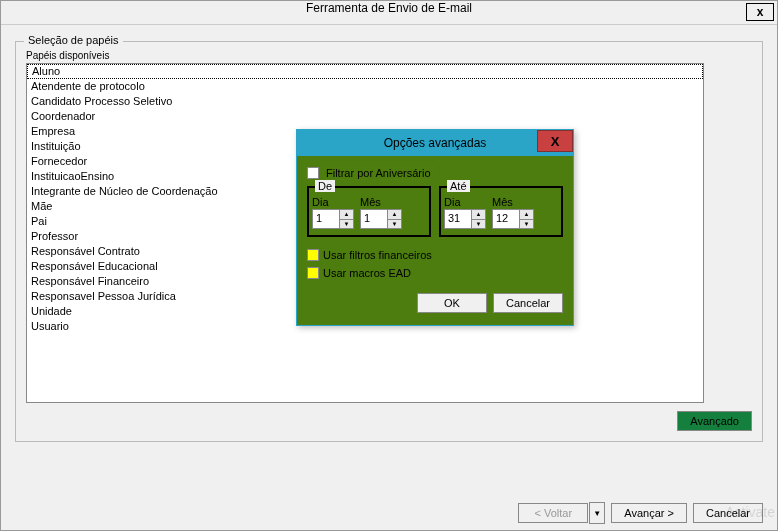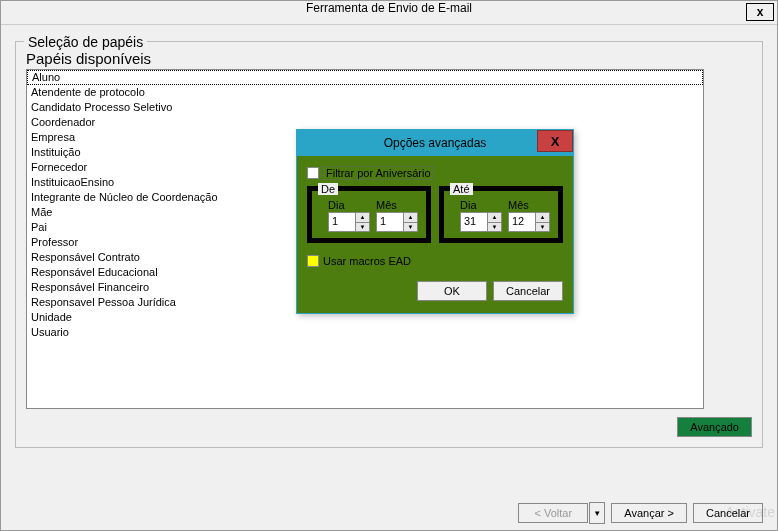--- a/index.html
+++ b/index.html
@@ -57,34 +57,34 @@
     padding: 8px 10px 10px 10px;
     position: relative;
     margin-top: 6px;
   }
   .fieldset-legend {
     position: absolute;
     top: -8px;
     left: 8px;
     background: #f0f0f0;
     padding: 0 4px;
-    font-size: 14px;
+    font-size: 11px;
   }
   .roles-container {
     display: flex;
     gap: 20px;
   }
   .roles-col {
     flex: 1;
     display: flex;
     flex-direction: column;
   }
   .col-label {
     margin-bottom: 2px;
-    font-size: 15px;
+    font-size: 10px;
   }
   .listbox {
     border: 1px solid #888;
     background: #fff;
     height: 340px;
     overflow: auto;
     font-size: 11px;
   }
   .list-item {
     padding: 0 4px;
@@ -202,22 +202,22 @@
   .checkbox.yellow {
     background: #ffff00;
   }
   .date-groups {
     display: flex;
     gap: 8px;
     margin-top: 4px;
     margin-bottom: 12px;
   }
   .date-group {
-    border: 5px solid #000000;
-    padding: 8px 6px 6px 16px;
+    border: 2px solid #000000;
+    padding: 8px 6px 6px 3px;
     position: relative;
     flex: 1;
   }
   .date-group-legend {
     position: absolute;
     top: -8px;
     left: 6px;
     background: #f0f0f0;
     padding: 0 3px;
     font-size: 11px;
@@ -400,20 +400,24 @@
                   <div class="spin-btn">▼</div>
                 </div>
               </div>
             </div>
           </div>
         </div>
       </div>
 
       <div class="check-row">
         <span class="checkbox yellow"></span>
+        <span>Usar filtros financeiros</span>
+      </div>
+      <div class="check-row">
+        <span class="checkbox yellow"></span>
         <span>Usar macros EAD</span>
       </div>
 
       <div class="dialog-buttons">
         <div class="btn">OK</div>
         <div class="btn">Cancelar</div>
       </div>
     </div>
   </div>
 

